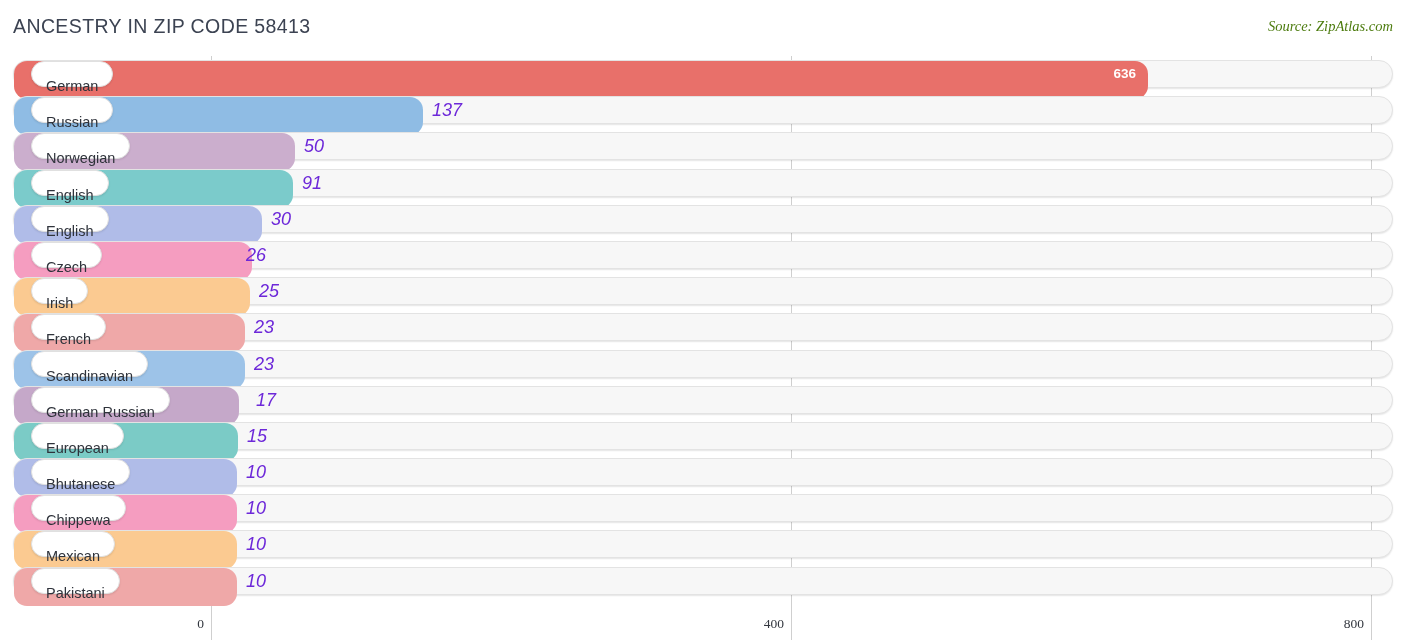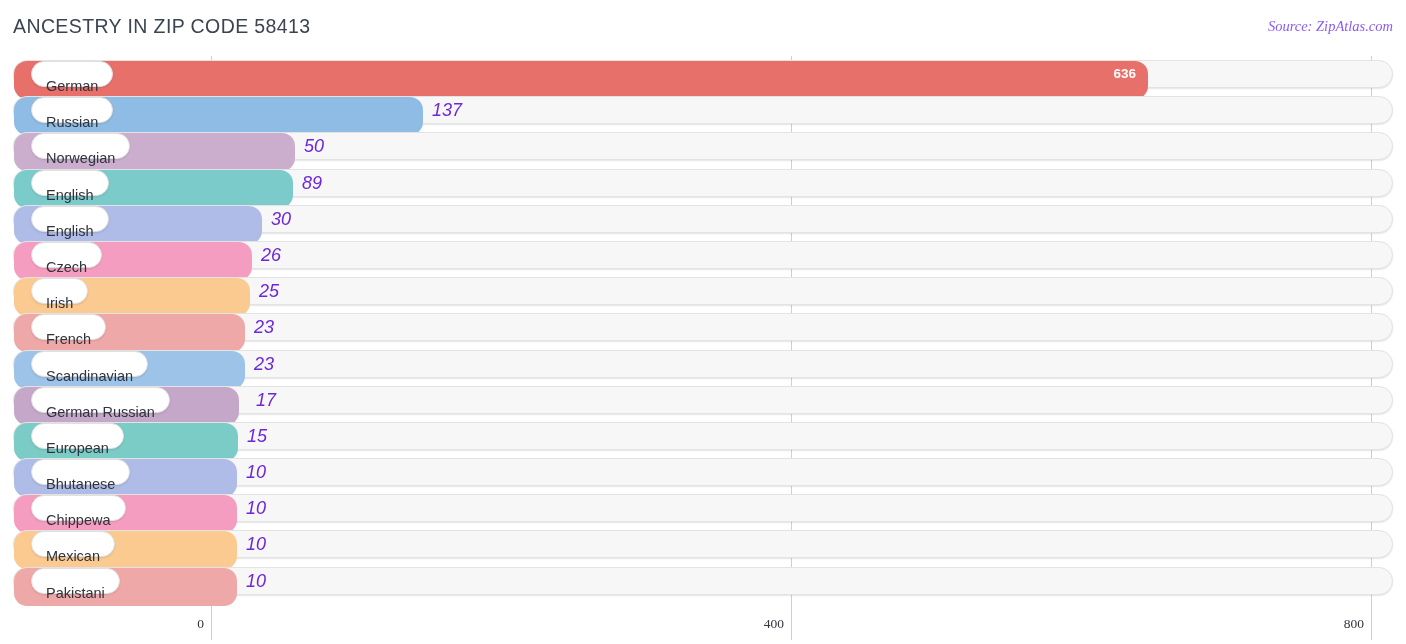--- a/index.html
+++ b/index.html
@@ -32,21 +32,21 @@
     font-weight: 400;
     white-space: nowrap;
     text-align: center;
   }
   #source-label {
     position: absolute;
     right: 13px;
     top: 18px;
     font-size: 14.5px;
     font-style: italic;
-    color: #8b5cf6;
+    color: #4d7c0f;
     font-family: "Liberation Serif", serif;
     white-space: nowrap;
   }
 
   
   #plot {
     position: absolute;
     left: 0;
     top: 56px;
     width: 1406px;
@@ -190,33 +190,33 @@
       </div>
       <div class="row">
         <div class="track"></div>
         <div class="bar" style="width: 281px; background: rgb(203, 174, 205);"></div>
         <span class="bar-value-outside" style="left: 304px;">50</span>
         <span class="cat-pill">Norwegian</span>
       </div>
       <div class="row">
         <div class="track"></div>
         <div class="bar" style="width: 279px; background: rgb(123, 203, 203);"></div>
-        <span class="bar-value-outside" style="left: 302px;">89</span>
+        <span class="bar-value-outside" style="left: 302px;">91</span>
         <span class="cat-pill">English</span>
       </div>
       <div class="row">
         <div class="track"></div>
         <div class="bar" style="width: 248px; background: rgb(176, 188, 232);"></div>
         <span class="bar-value-outside" style="left: 271px;">30</span>
         <span class="cat-pill">English</span>
       </div>
       <div class="row">
         <div class="track"></div>
         <div class="bar" style="width: 238px; background: rgb(245, 157, 192);"></div>
-        <span class="bar-value-outside" style="left: 261px;">26</span>
+        <span class="bar-value-outside" style="left: 246px;">26</span>
         <span class="cat-pill">Czech</span>
       </div>
       <div class="row">
         <div class="track"></div>
         <div class="bar" style="width: 236px; background: rgb(251, 202, 145);"></div>
         <span class="bar-value-outside" style="left: 259px;">25</span>
         <span class="cat-pill">Irish</span>
       </div>
       <div class="row">
         <div class="track"></div>

